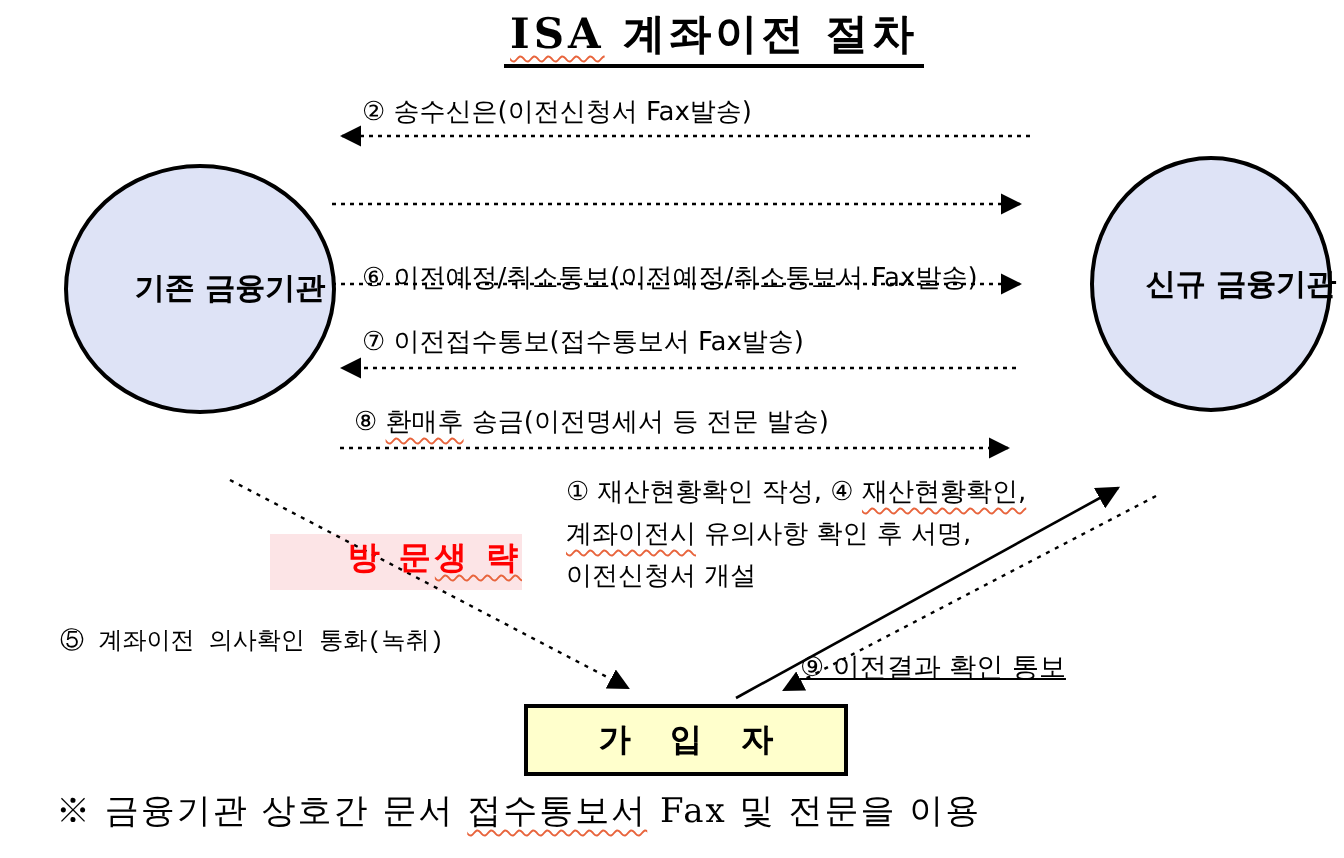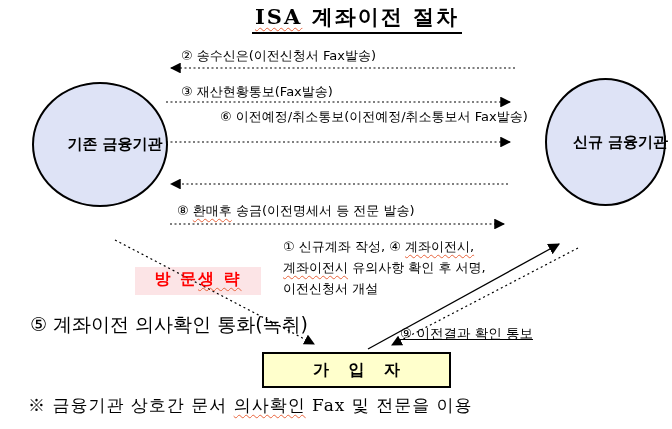--- a/index.html
+++ b/index.html
@@ -29,44 +29,44 @@
   }
   .oval-left  { left:32px;  top:82px; width:136px; height:125px; }
   .oval-right { left:545px; top:78px; width:121px; height:128px; }
   .oval .node-label { font-weight:bold; font-size:15px; white-space:nowrap;margin-left:30px; }
   
   .svg-layer { position:absolute; left:0; top:0; z-index:2; pointer-events:none; }
   
   .lbl { position:absolute; font-size:13px; z-index:3; white-space:nowrap; }
   .lbl-a2 { left:181px; top:47px; }
   .lbl-a3 { left:181px; top:83px; }
-  .lbl-a6 { left:181px; top:108px;margin-left:39px; }
+  .lbl-a6 { left:181px; top:130px; }
   .lbl-a7 { left:181px; top:162px; }
   .lbl-a8 { left:177px; top:202px; }
-  .lbl-s5 { left:30px;  top:312px; font-size:19px; }
+  .lbl-s5 { left:30px;  top:312px; font-size:12px;font-family:Liberation Mono, monospace; }
   .lbl-s9 { left:400px; top:325px; font-size:13.5px;text-decoration:underline; }
   
   .steps14 {
     position:absolute; left:283px; top:236px; font-size:13px; line-height:21px;
     z-index:3; white-space:nowrap;
   }
   
   .visit-bg {
     position:absolute; left:135px; top:267px; width:126px; height:28px;
     background:var(--visit-skip-bg,#fce4e6); z-index:1;
   }
   .visit-text {
     position:absolute; left:135px; top:267px; width:126px; height:24px;
-    display:flex; align-items:center; justify-content:center;
+    display:flex; align-items:center; justify-content:flex-end;
     color:var(--visit-skip-text,#ff0000); font-weight:bold; font-size:16px;
     letter-spacing:2px; z-index:3; white-space:nowrap;
   }
   
   .sub-box {
-    position:absolute; left:262px; top:352px; width:189px; height:36px;
+    position:absolute; left:262px; top:352px; width:162px; height:36px;
     background:var(--subscriber-fill,#ffffcc); border:2px solid #000;
     display:flex; align-items:center; justify-content:center;
     font-weight:bold; font-size:16px; letter-spacing:7px; z-index:1;
     box-sizing:border-box; padding-left:7px;
   }
   
   .footnote {
     position:absolute; left:28px; top:394px; z-index:3; white-space:nowrap;
     font-family:"DejaVu Serif","Liberation Serif",serif; font-size:17px;
     letter-spacing:1px;
@@ -100,37 +100,37 @@
     <path d="M166,102 H510" stroke="#000" stroke-width="1.2" fill="none" stroke-dasharray="2,2.5" marker-end="url(#ah)"></path>
     <path d="M166,142 H510" stroke="#000" stroke-width="1.2" fill="none" stroke-dasharray="2,2.5" marker-end="url(#ah)"></path>
     <path d="M508,184 H171" stroke="#000" stroke-width="1.2" fill="none" stroke-dasharray="2,2.5" marker-end="url(#ah)"></path>
     <path d="M170,224 H504" stroke="#000" stroke-width="1.2" fill="none" stroke-dasharray="2,2.5" marker-end="url(#ah)"></path>
     <path d="M115,240 L314,344" stroke="#000" stroke-width="1.2" fill="none" stroke-dasharray="2,3" marker-end="url(#ah)"></path>
     <path d="M368,349 L559,244" stroke="#000" stroke-width="1.3" fill="none" marker-end="url(#ah)"></path>
     <path d="M578,248 L392,345" stroke="#000" stroke-width="1.2" fill="none" stroke-dasharray="2,3" marker-end="url(#ah)"></path>
   </svg>
 
   <div class="lbl lbl-a2">② 송수신은(이전신청서 Fax발송)</div>
-  <div class="lbl lbl-a3">③ 재산현황통보(Fax발송)</div>
   <div class="lbl lbl-a6">⑥ 이전예정/취소통보(이전예정/취소통보서 Fax발송)</div>
+  <div class="lbl lbl-a7">⑦ 이전접수통보(접수통보서 Fax발송)</div>
   <div class="lbl lbl-a8"><span>⑧ </span><span class="wavy">환매후</span><span> 송금(이전명세서 등 전문 발송)</span></div>
 
   <div class="visit-text">
       <span>방 문 </span>
       <span class="wavy">생 략</span>
     </div>
 
   <div class="steps14">
-    <div><span>① 신규계좌 작성, ④ </span><span class="wavy">계좌이전시,</span></div>
+    <div><span>① 재산현황확인 작성, ④ </span><span class="wavy">재산현황확인,</span></div>
     <div><span class="wavy">계좌이전시</span><span> 유의사항 확인 후 서명,</span></div>
     <div>이전신청서 개설</div>
   </div>
 
   <div class="lbl lbl-s5">⑤ 계좌이전 의사확인 통화(녹취)</div>
   <div class="lbl lbl-s9">⑨ 이전결과 확인 통보</div>
 
   <div class="sub-box">
     <span>가 입 자</span>
   </div>
 
-  <div class="footnote"><span>※  금융기관 상호간 문서 </span><span class="wavy">의사확인</span><span> Fax 및 전문을 이용</span></div>
+  <div class="footnote"><span>※  금융기관 상호간 문서 </span><span class="wavy">접수통보서</span><span> Fax 및 전문을 이용</span></div>
 
 </div>
 
 </body></html>

